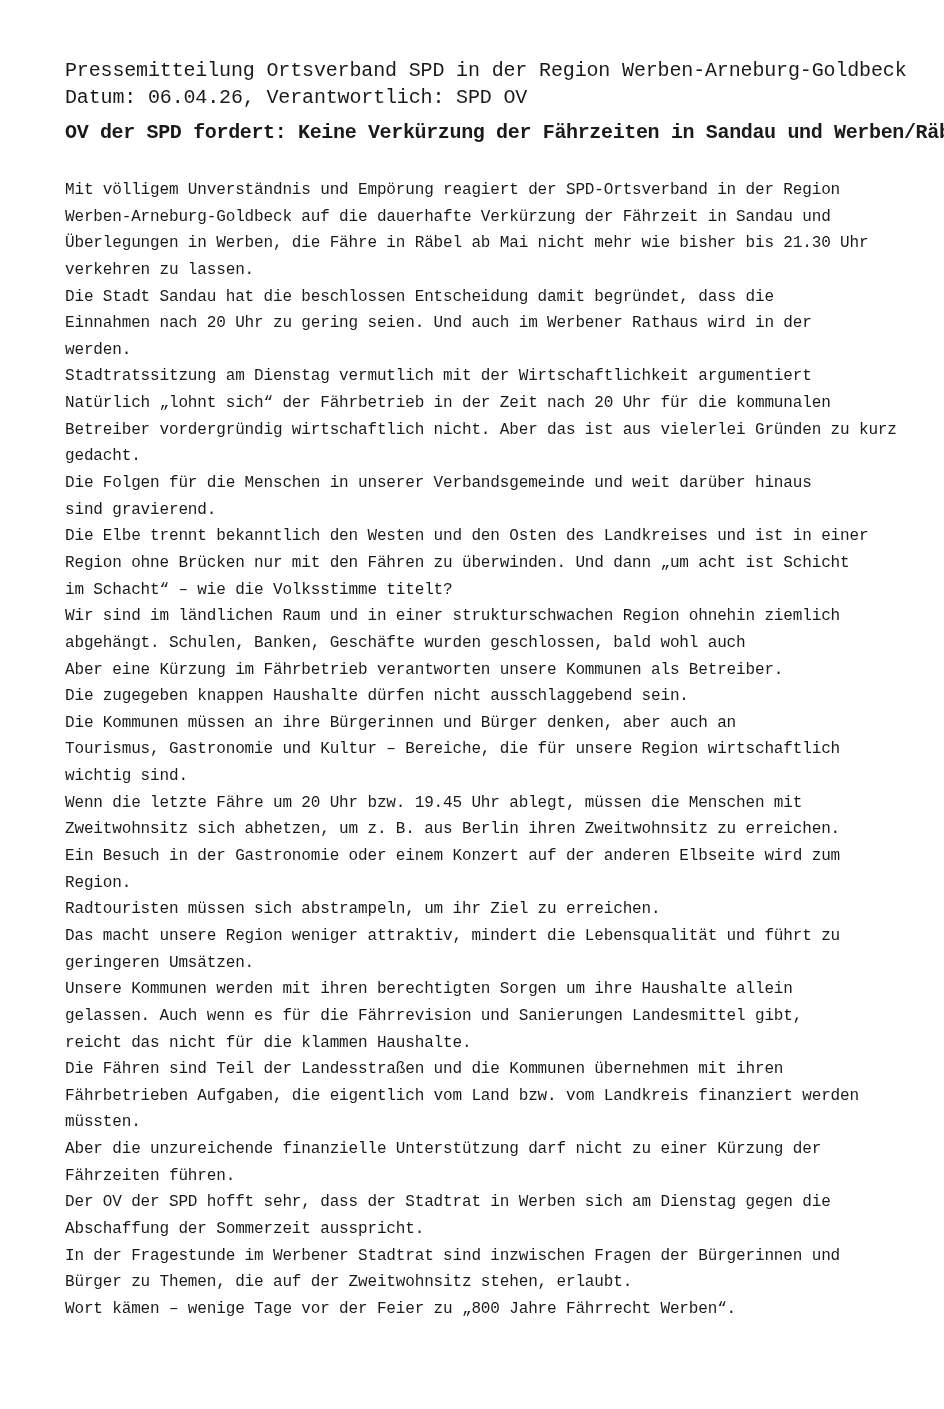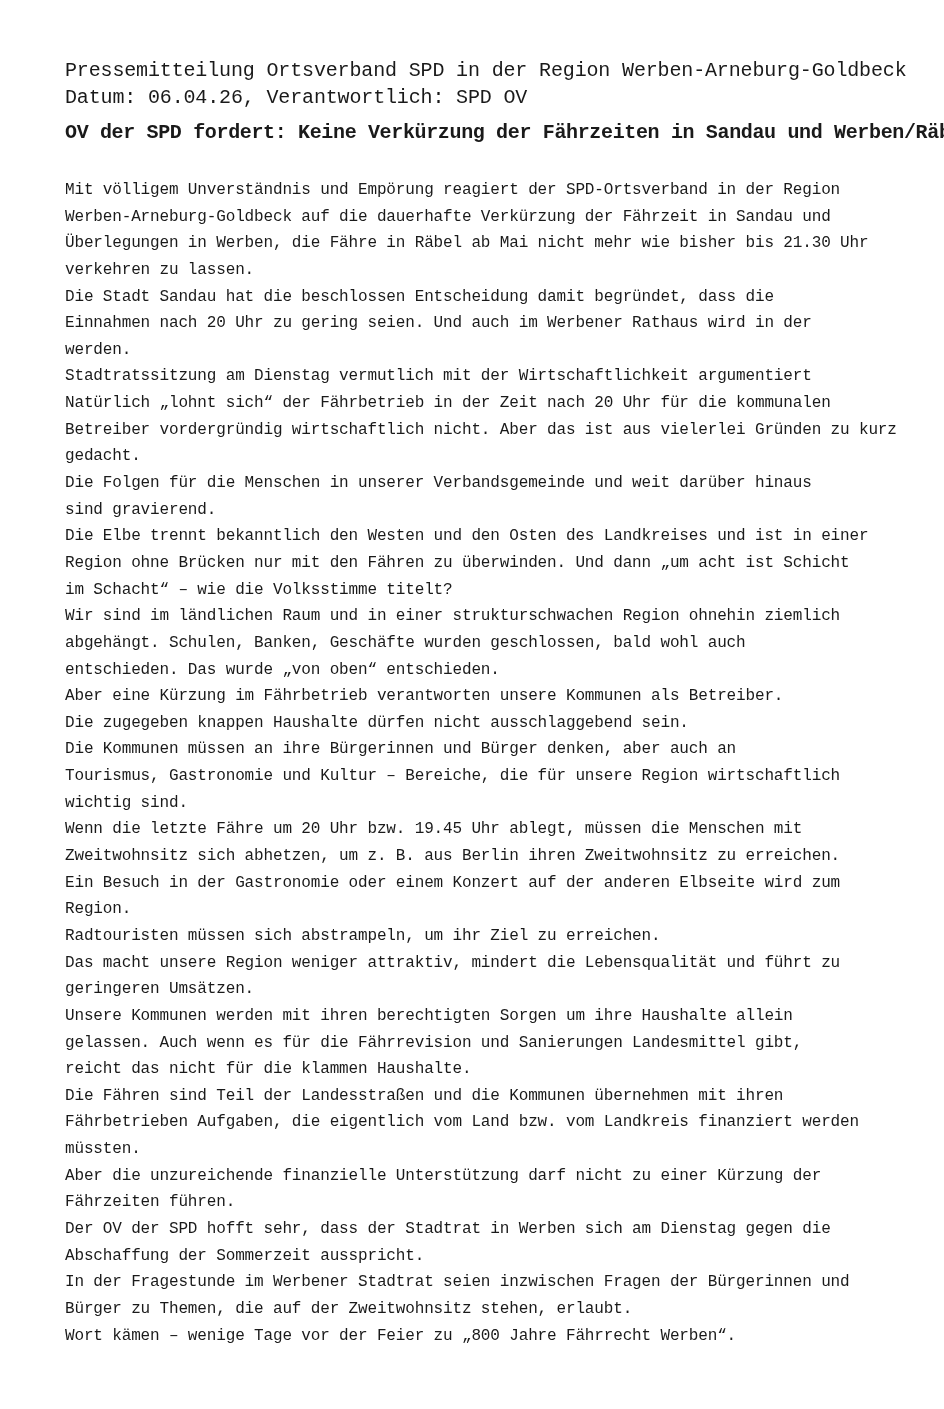--- a/index.html
+++ b/index.html
@@ -77,21 +77,20 @@
       <div class="line">Natürlich „lohnt sich“ der Fährbetrieb in der Zeit nach 20 Uhr für die kommunalen</div>
       <div class="line">Betreiber vordergründig wirtschaftlich nicht. Aber das ist aus vielerlei Gründen zu kurz</div>
       <div class="line">gedacht.</div>
       <div class="line">Die Folgen für die Menschen in unserer Verbandsgemeinde und weit darüber hinaus</div>
       <div class="line">sind gravierend.</div>
       <div class="line">Die Elbe trennt bekanntlich den Westen und den Osten des Landkreises und ist in einer</div>
       <div class="line">Region ohne Brücken nur mit den Fähren zu überwinden. Und dann „um acht ist Schicht</div>
       <div class="line">im Schacht“ – wie die Volksstimme titelt?</div>
       <div class="line">Wir sind im ländlichen Raum und in einer strukturschwachen Region ohnehin ziemlich</div>
       <div class="line">abgehängt. Schulen, Banken, Geschäfte wurden geschlossen, bald wohl auch</div>
-      <div class="line">entschieden. Das wurde „von oben“ entschieden.</div>
       <div class="line">Aber eine Kürzung im Fährbetrieb verantworten unsere Kommunen als Betreiber.</div>
       <div class="line">Die zugegeben knappen Haushalte dürfen nicht ausschlaggebend sein.</div>
       <div class="line">Die Kommunen müssen an ihre Bürgerinnen und Bürger denken, aber auch an</div>
       <div class="line">Tourismus, Gastronomie und Kultur – Bereiche, die für unsere Region wirtschaftlich</div>
       <div class="line">wichtig sind.</div>
       <div class="line">Wenn die letzte Fähre um 20 Uhr bzw. 19.45 Uhr ablegt, müssen die Menschen mit</div>
       <div class="line">Zweitwohnsitz sich abhetzen, um z. B. aus Berlin ihren Zweitwohnsitz zu erreichen.</div>
       <div class="line">Ein Besuch in der Gastronomie oder einem Konzert auf der anderen Elbseite wird zum</div>
       <div class="line">Region.</div>
       <div class="line">Radtouristen müssen sich abstrampeln, um ihr Ziel zu erreichen.</div>
@@ -100,20 +99,20 @@
       <div class="line">Unsere Kommunen werden mit ihren berechtigten Sorgen um ihre Haushalte allein</div>
       <div class="line">gelassen. Auch wenn es für die Fährrevision und Sanierungen Landesmittel gibt,</div>
       <div class="line">reicht das nicht für die klammen Haushalte.</div>
       <div class="line">Die Fähren sind Teil der Landesstraßen und die Kommunen übernehmen mit ihren</div>
       <div class="line">Fährbetrieben Aufgaben, die eigentlich vom Land bzw. vom Landkreis finanziert werden</div>
       <div class="line">müssten.</div>
       <div class="line">Aber die unzureichende finanzielle Unterstützung darf nicht zu einer Kürzung der</div>
       <div class="line">Fährzeiten führen.</div>
       <div class="line">Der OV der SPD hofft sehr, dass der Stadtrat in Werben sich am Dienstag gegen die</div>
       <div class="line">Abschaffung der Sommerzeit ausspricht.</div>
-      <div class="line">In der Fragestunde im Werbener Stadtrat seien inzwischen Fragen der Bürgerinnen und</div>
+      <div class="line">In der Fragestunde im Werbener Stadtrat sind inzwischen Fragen der Bürgerinnen und</div>
       <div class="line">Bürger zu Themen, die auf der Zweitwohnsitz stehen, erlaubt.</div>
       <div class="line">Wort kämen – wenige Tage vor der Feier zu „800 Jahre Fährrecht Werben“.</div>
     </div>
 
   <div class="footer-bar" style="background: rgb(44, 89, 165);"></div>
 
 </div>
 
 </body></html>

